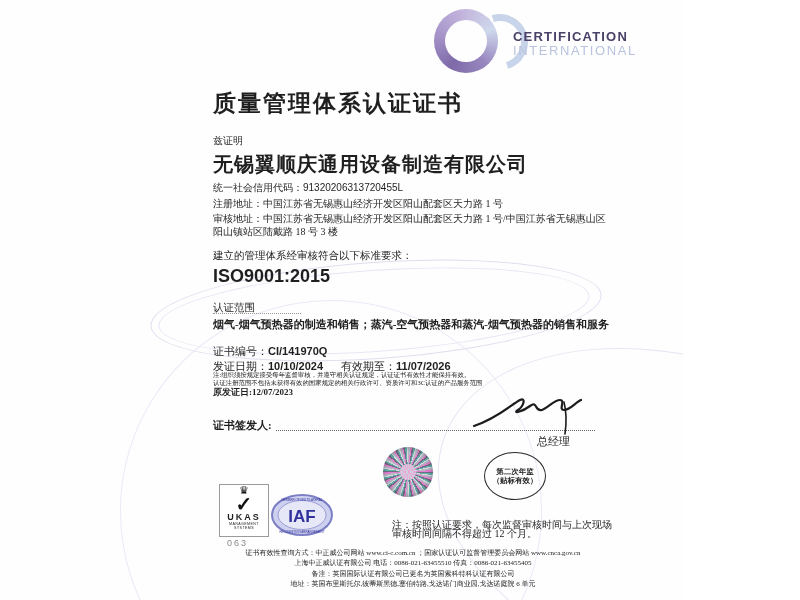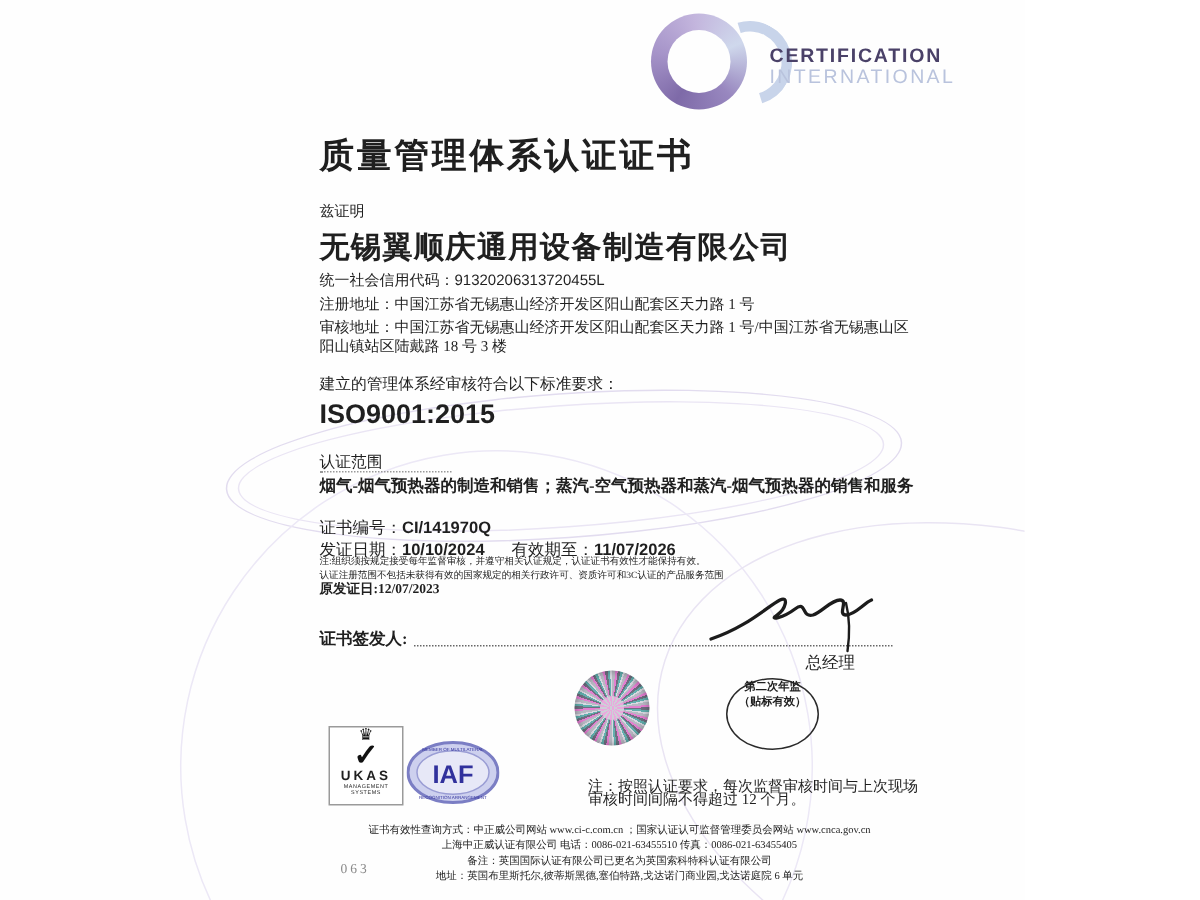--- a/index.html
+++ b/index.html
@@ -52,32 +52,32 @@
   .signature{left:468px;top:388px;}
   .signertitle{left:537px;top:434px;font-size:11px;}
 
   .holo{left:383px;top:447px;width:50px;height:50px;border-radius:50%;
     background:repeating-conic-gradient(#b9b9c4 0deg 5deg,#e37fd0 5deg 9deg,#6f6f80 9deg 13deg,
       #62b0ae 13deg 17deg,#d9d9e2 17deg 20deg);box-shadow:inset 0 0 6px rgba(0,0,0,.35);}
   .holo::after{content:"";position:absolute;left:17px;top:17px;width:16px;height:16px;border-radius:50%;
     background:repeating-conic-gradient(#cfcfd8 0deg 12deg,#e9a9dd 12deg 24deg);}
 
   .stampcircle{left:484px;top:452px;width:60px;height:46px;border:1.5px solid #2a2a2a;border-radius:50%;
-    display:flex;flex-direction:column;align-items:center;font-size:7.5px;
+    display:flex;flex-direction:column;align-items:center;justify-content:center;font-size:7.5px;
     line-height:9.5px;font-weight:bold;}
   .survnote{left:392px;top:520px;width:228px;font-size:10px;line-height:9px;}
 
   .ukas{left:219px;top:484px;width:48px;height:51px;border:1px solid #9a9a9a;background:#fff;
     text-align:center;font-family:"Liberation Sans",sans-serif;}
   .ukas .crown{font-size:11px;line-height:11px;color:#111;}
   .ukas .check{font-size:20px;line-height:16px;font-weight:bold;color:#111;}
   .ukas .name{font-size:9px;font-weight:bold;letter-spacing:2px;line-height:10px;text-align:center;}
   .ukas .sub{font-size:3.6px;line-height:4px;letter-spacing:.4px;}
   .ukasnum{left:227px;top:538px;font-size:9px;letter-spacing:2px;color:#8a8a8a;
-    font-family:Liberation Serif, serif;margin-top:36px;}
+    font-family:Liberation Sans, sans-serif;}
   .iaf{left:271px;top:494px;}
 
   .footer{left:203px;top:548px;width:420px;text-align:center;font-size:7px;line-height:10.4px;
     color:#222;}
   .footer div{white-space:nowrap;}
 </style>
 </head>
 <body>
 
 <div class="page">

